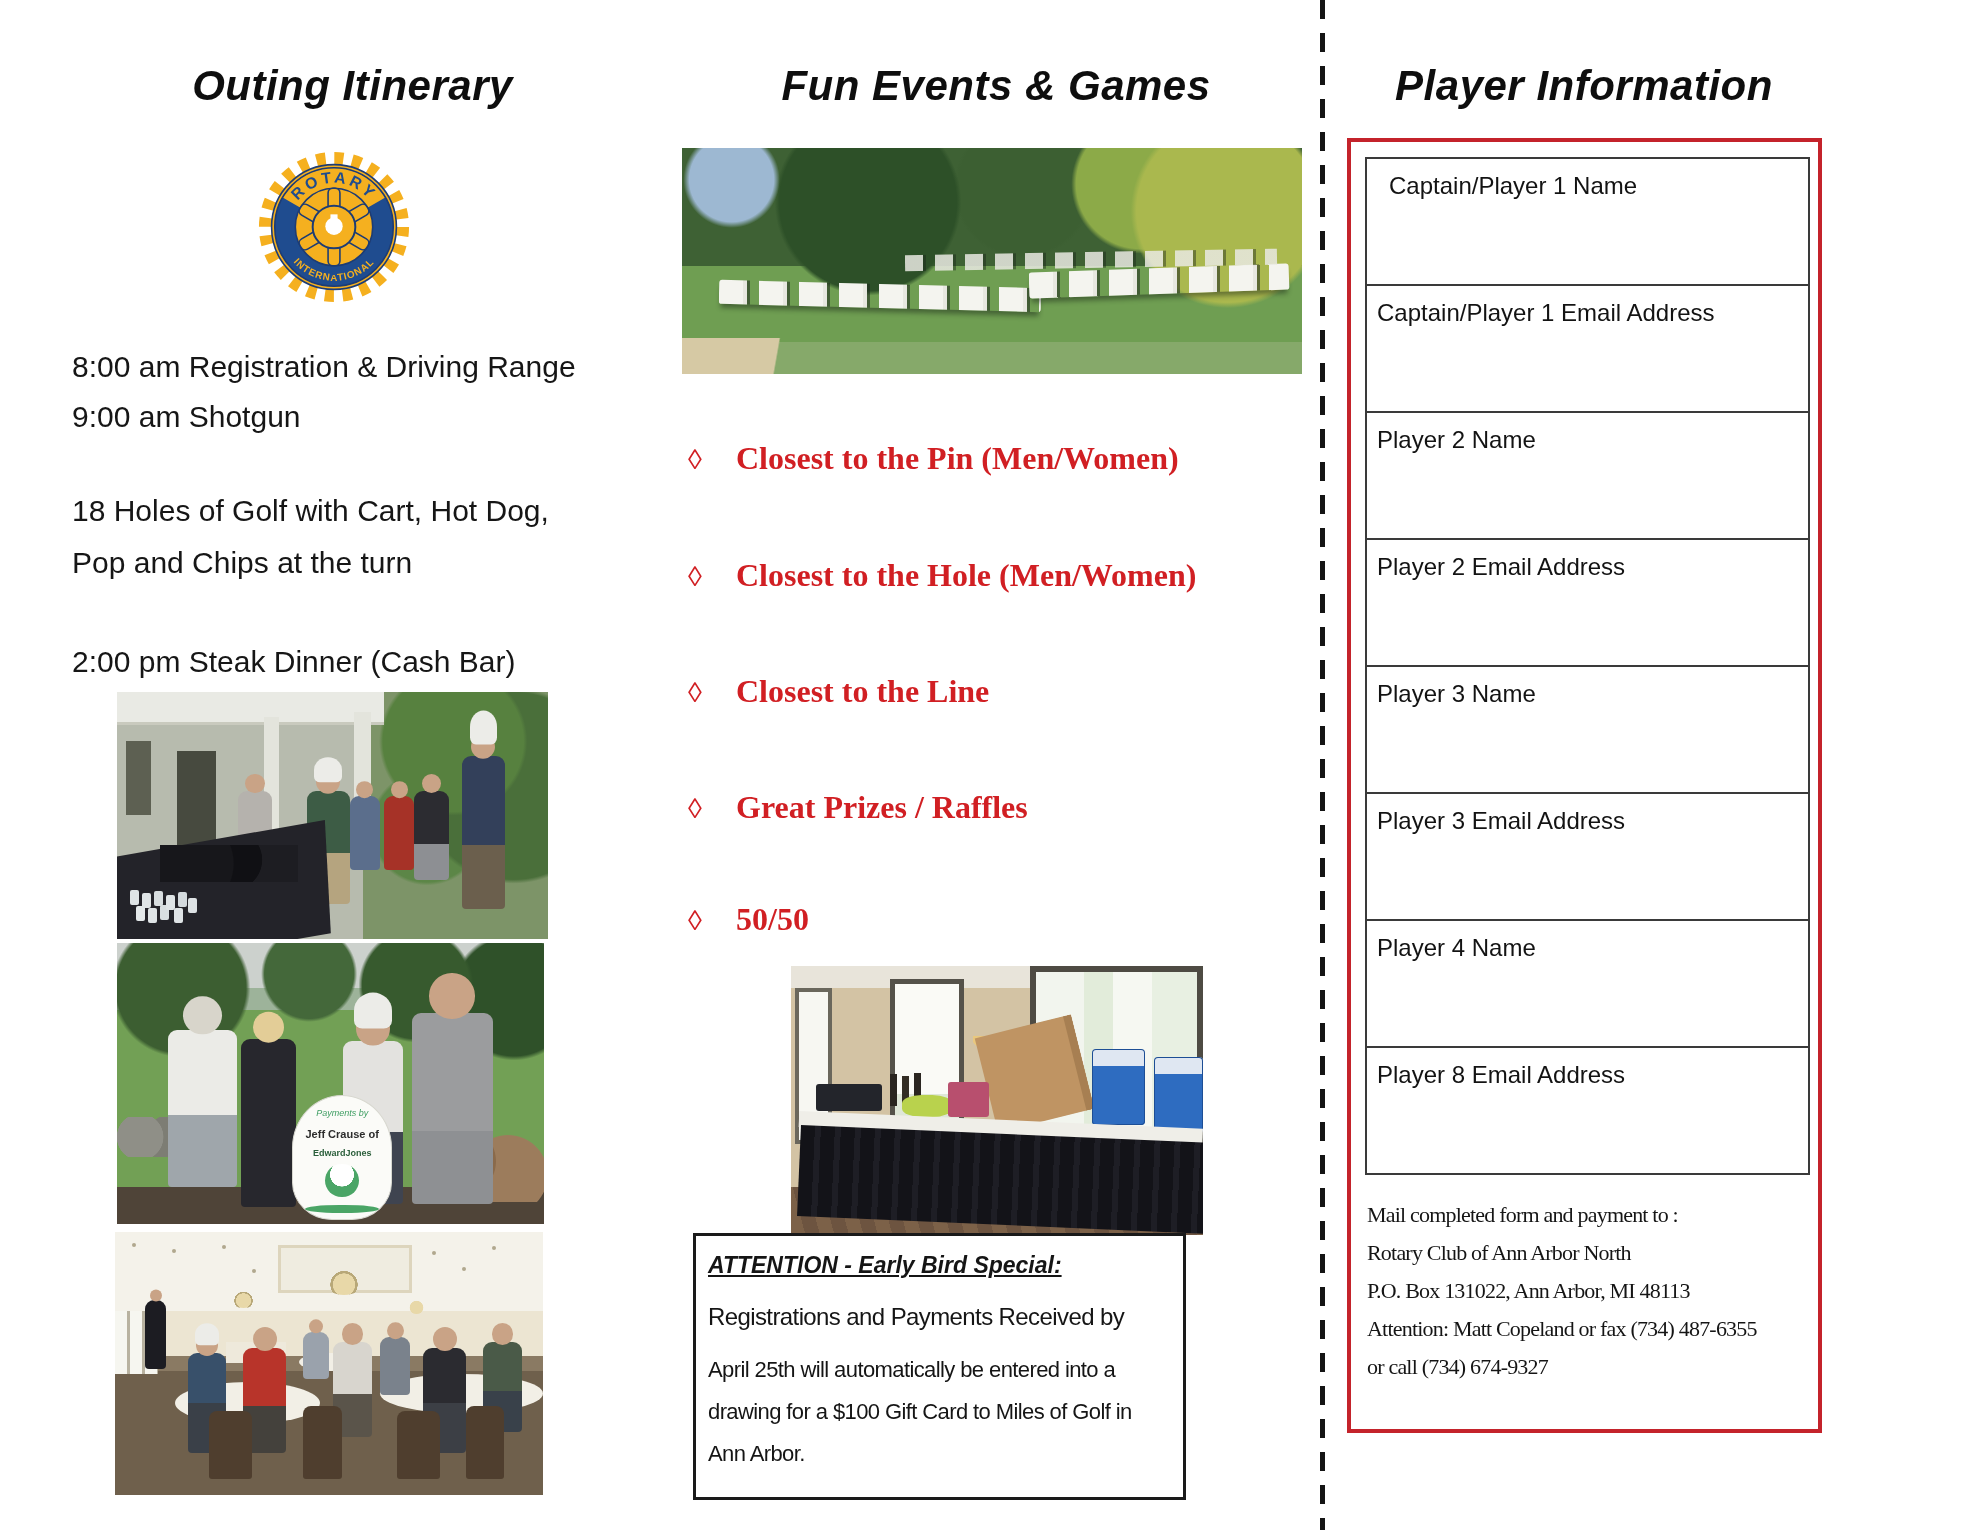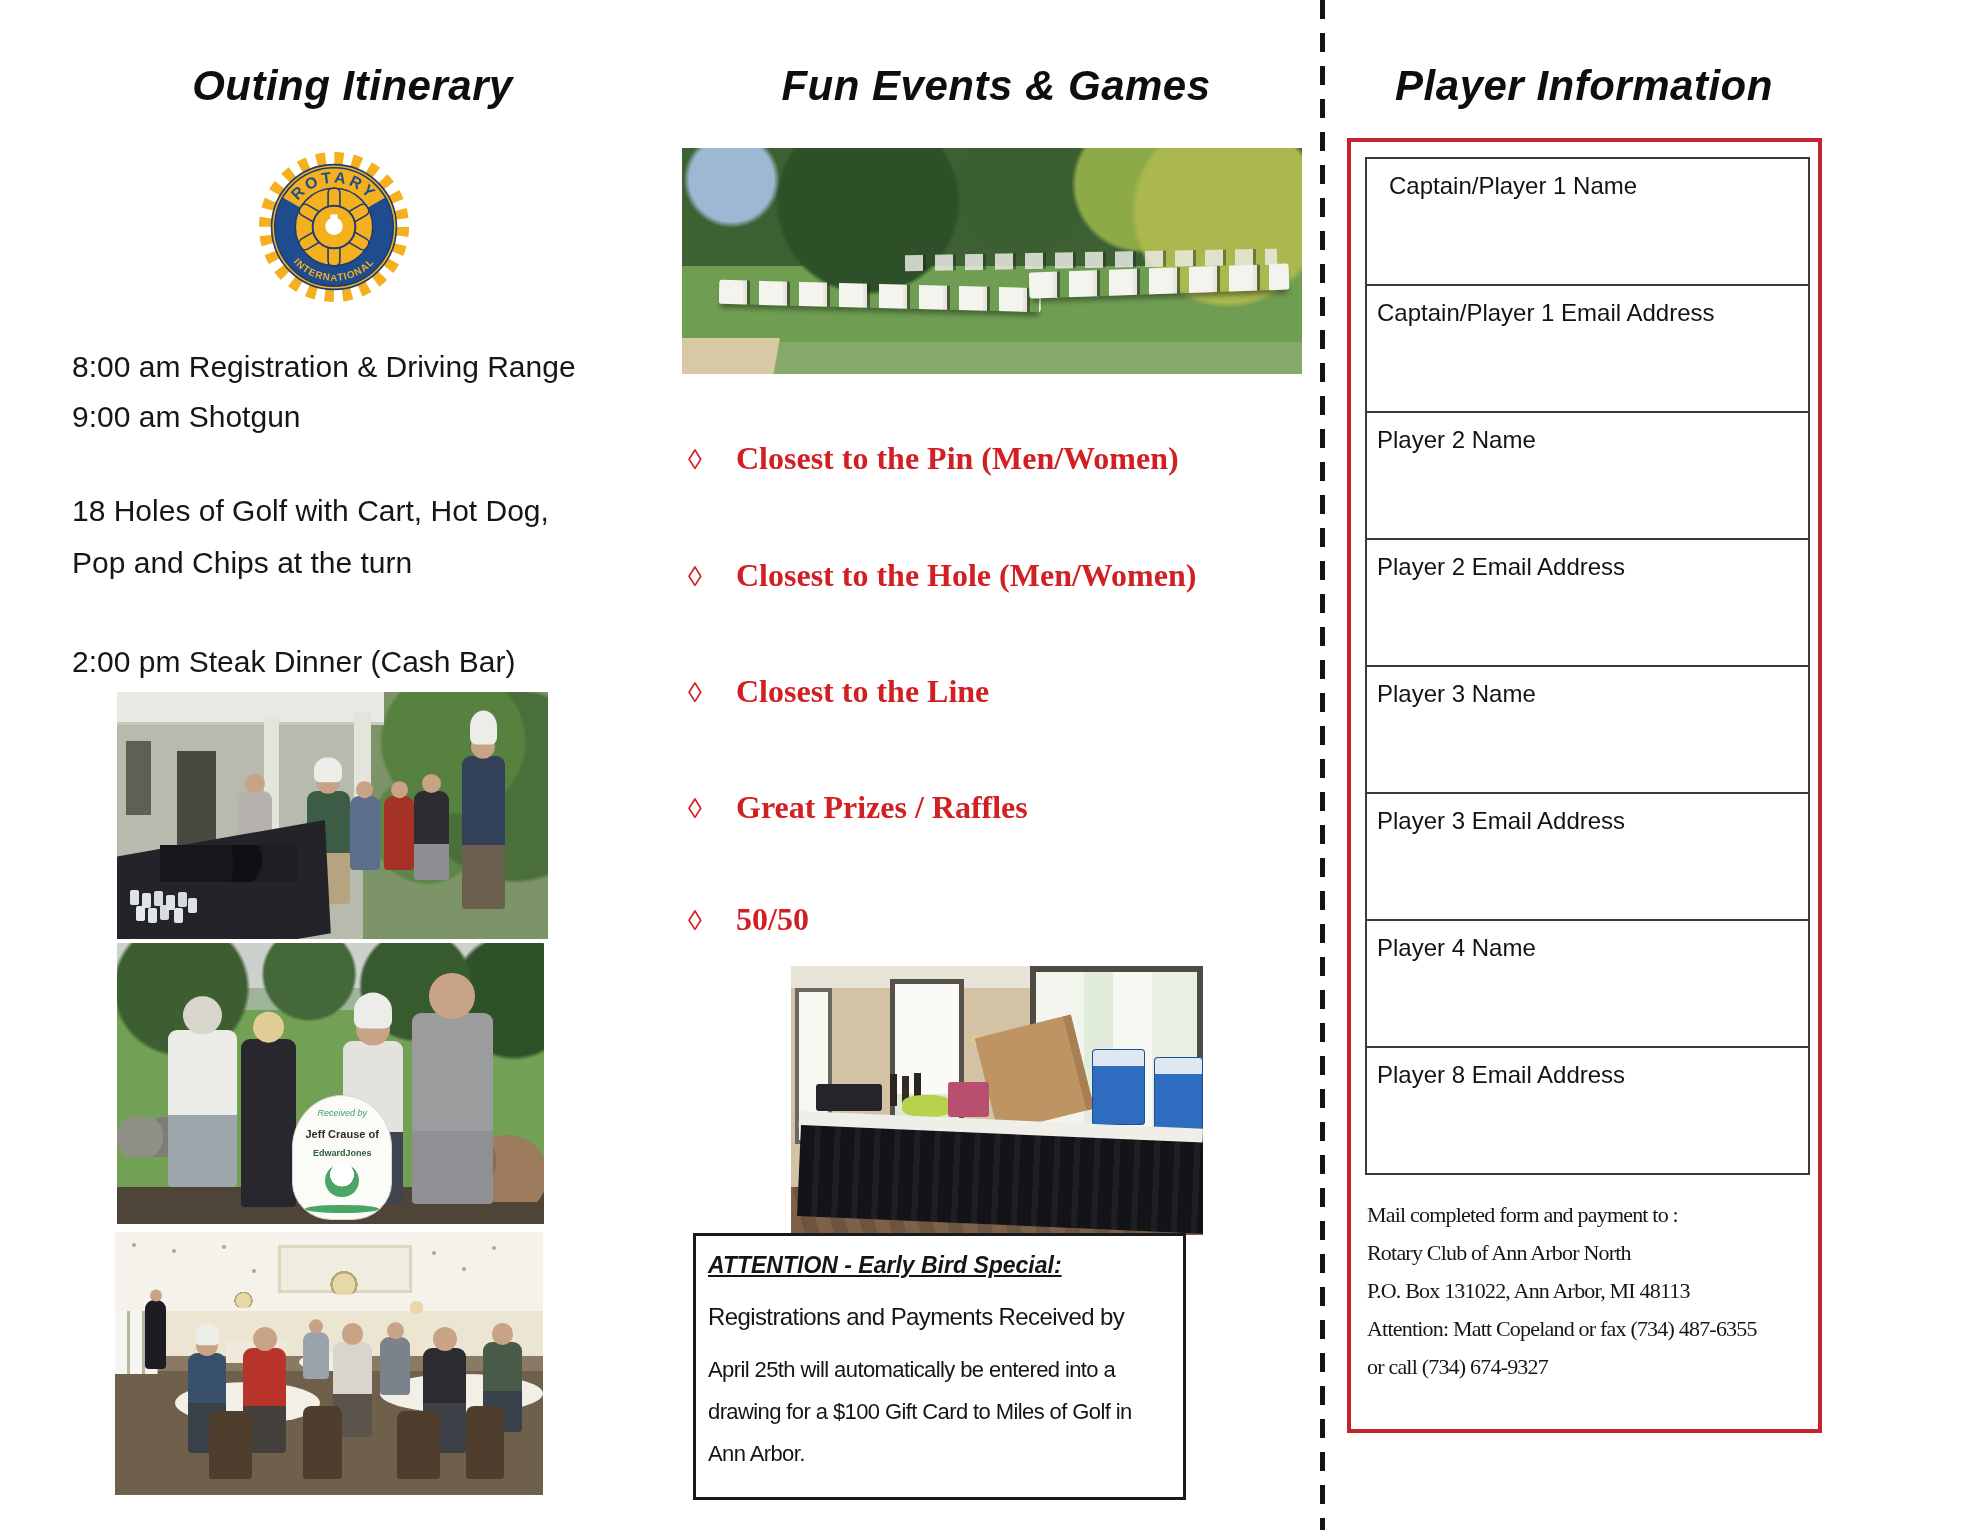--- a/index.html
+++ b/index.html
@@ -121,21 +121,21 @@
     <span style="left:72%;top:68%;width:28%;height:24%;background:
       radial-gradient(circle at 30% 40%, #8a6a4b 0 38%, transparent 39%),
       radial-gradient(circle at 70% 60%, #9c7c5c 0 42%, transparent 43%),
       radial-gradient(circle at 50% 90%, #7a5a40 0 40%, transparent 41%);"></span>
     <span class="p hw" style="left:12%;top:31%;width:16%;height:56%;background:linear-gradient(180deg,#ebebe7 0 54%,#9fa6ab 54%);"></span>
     <span class="p hb" style="left:29%;top:34%;width:13%;height:60%;background:#27272d;"></span>
     <span class="p cap" style="left:53%;top:35%;width:14%;height:58%;background:linear-gradient(180deg,#e3e2df 0 56%,#3f4450 56%);"></span>
     <span class="p" style="left:69%;top:25%;width:19%;height:68%;background:linear-gradient(180deg,#9b9c9e 0 62%,#8e9093 62%);"></span>
     <span style="left:41%;top:54%;width:23%;height:44%;background:#fbfbf8;border:1px solid #d8d8d0;
       border-radius:50% 50% 40% 40% / 42% 42% 30% 30%;">
-      <span class="sign-line" style="top:10%;font-size:9px;font-style:italic;color:#3f9e63;">Received by</span>
+      <span class="sign-line" style="top:10%;font-size:9px;font-style:italic;color:#3f9e63;">Payments by</span>
       <span class="sign-line" style="top:26%;font-size:11px;font-weight:700;color:#2c2c2c;">Jeff Crause of</span>
       <span class="sign-line" style="top:42%;font-size:9px;font-weight:700;color:#2a5e3a;">EdwardJones</span>
       <span style="left:33%;top:55%;width:34%;aspect-ratio:1/1;border-radius:50%;
         background:radial-gradient(circle at 50% 32%, #ffffff 0 42%, #4aa566 43%);"></span>
       <span style="left:12%;top:88%;width:76%;height:7%;background:#4aa566;border-radius:50%;"></span>
     </span>
   </div>
 
   <div class="photo" style="left:115px;top:1232px;width:428px;height:263px;
        background:linear-gradient(180deg,#f4f2ea 0 30%, #ece5d2 30% 47%, #8a7a63 47% 53%, #6f604c 53%);">

